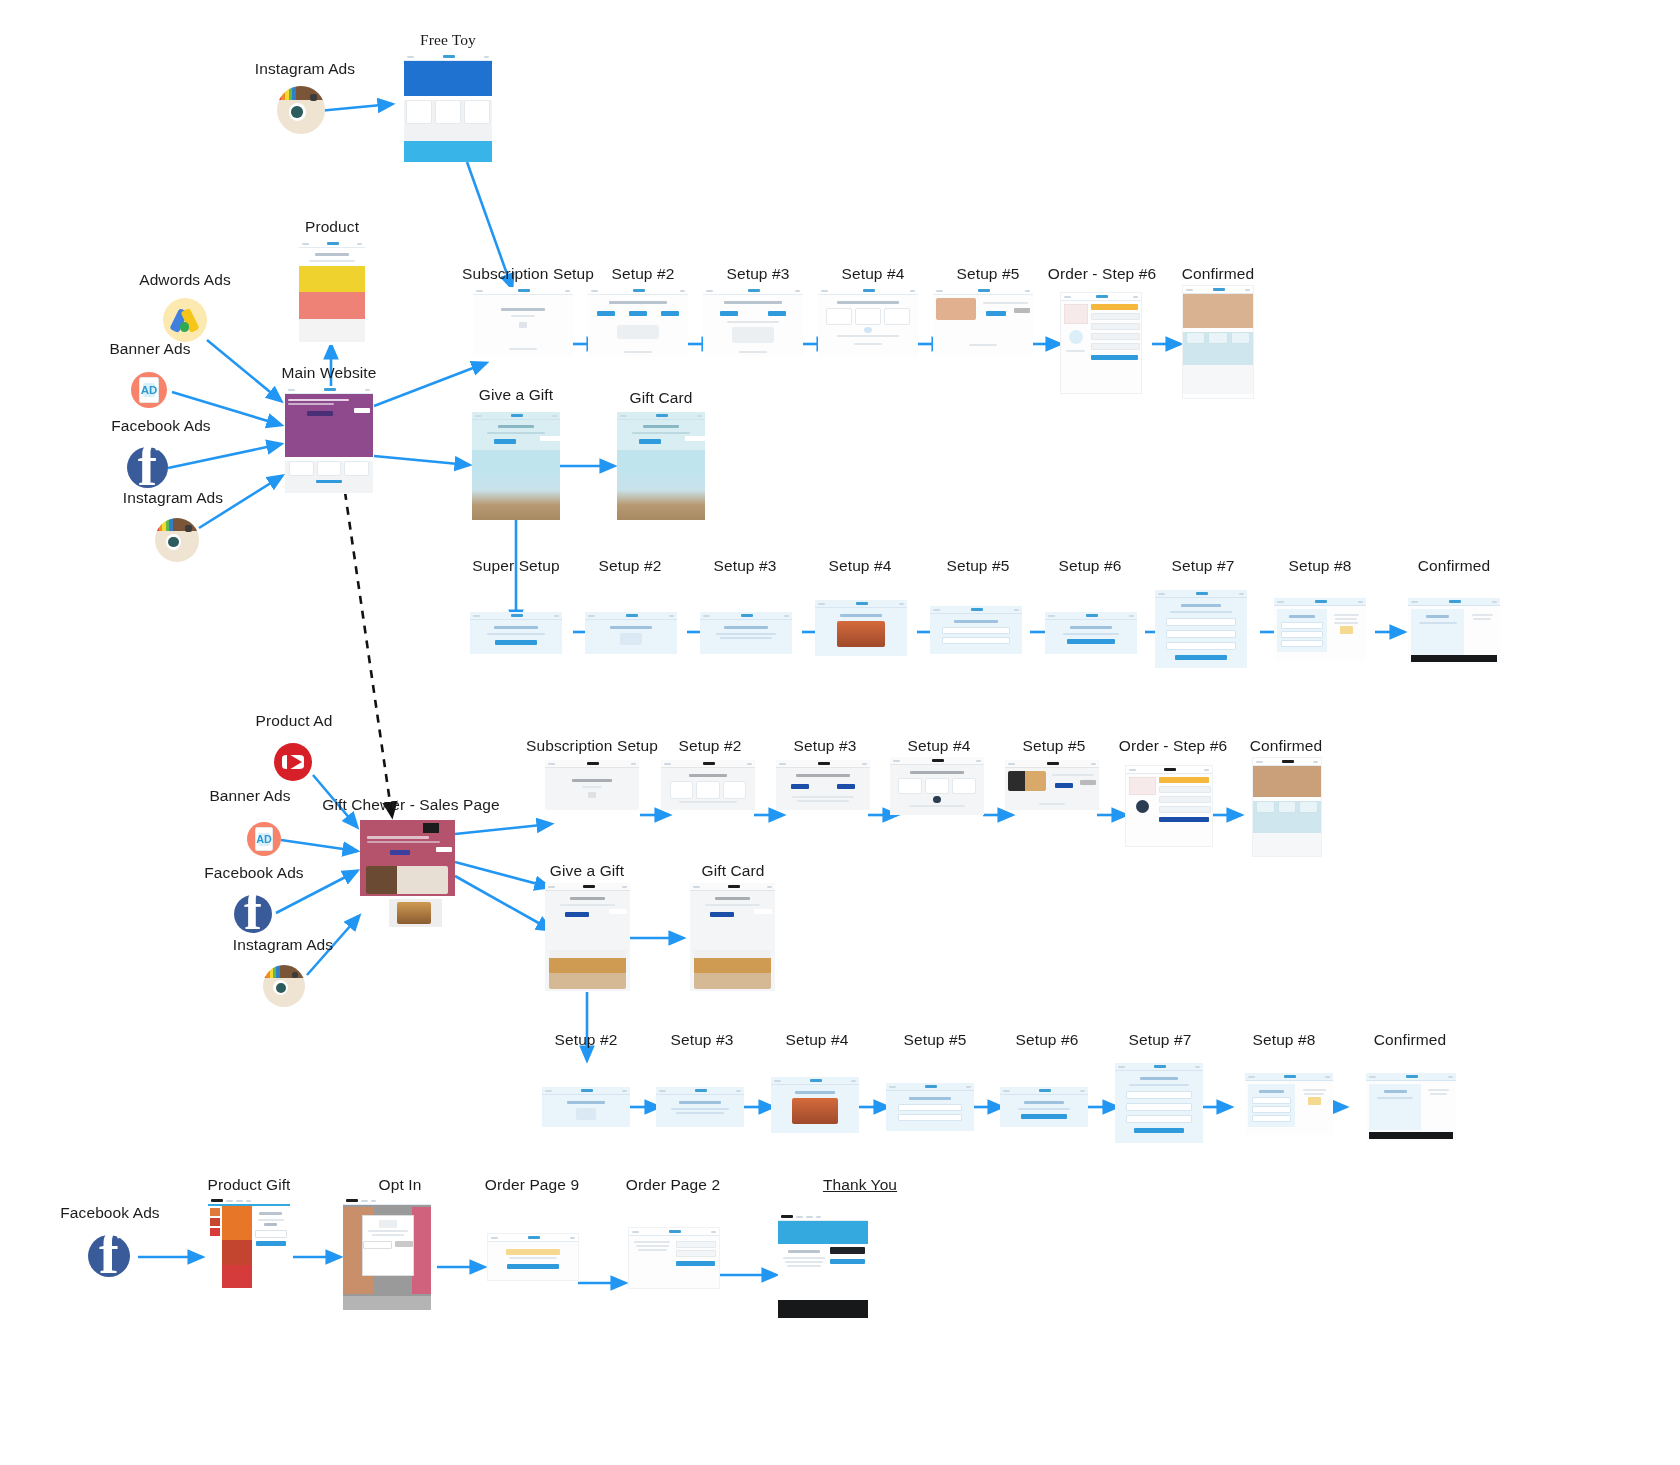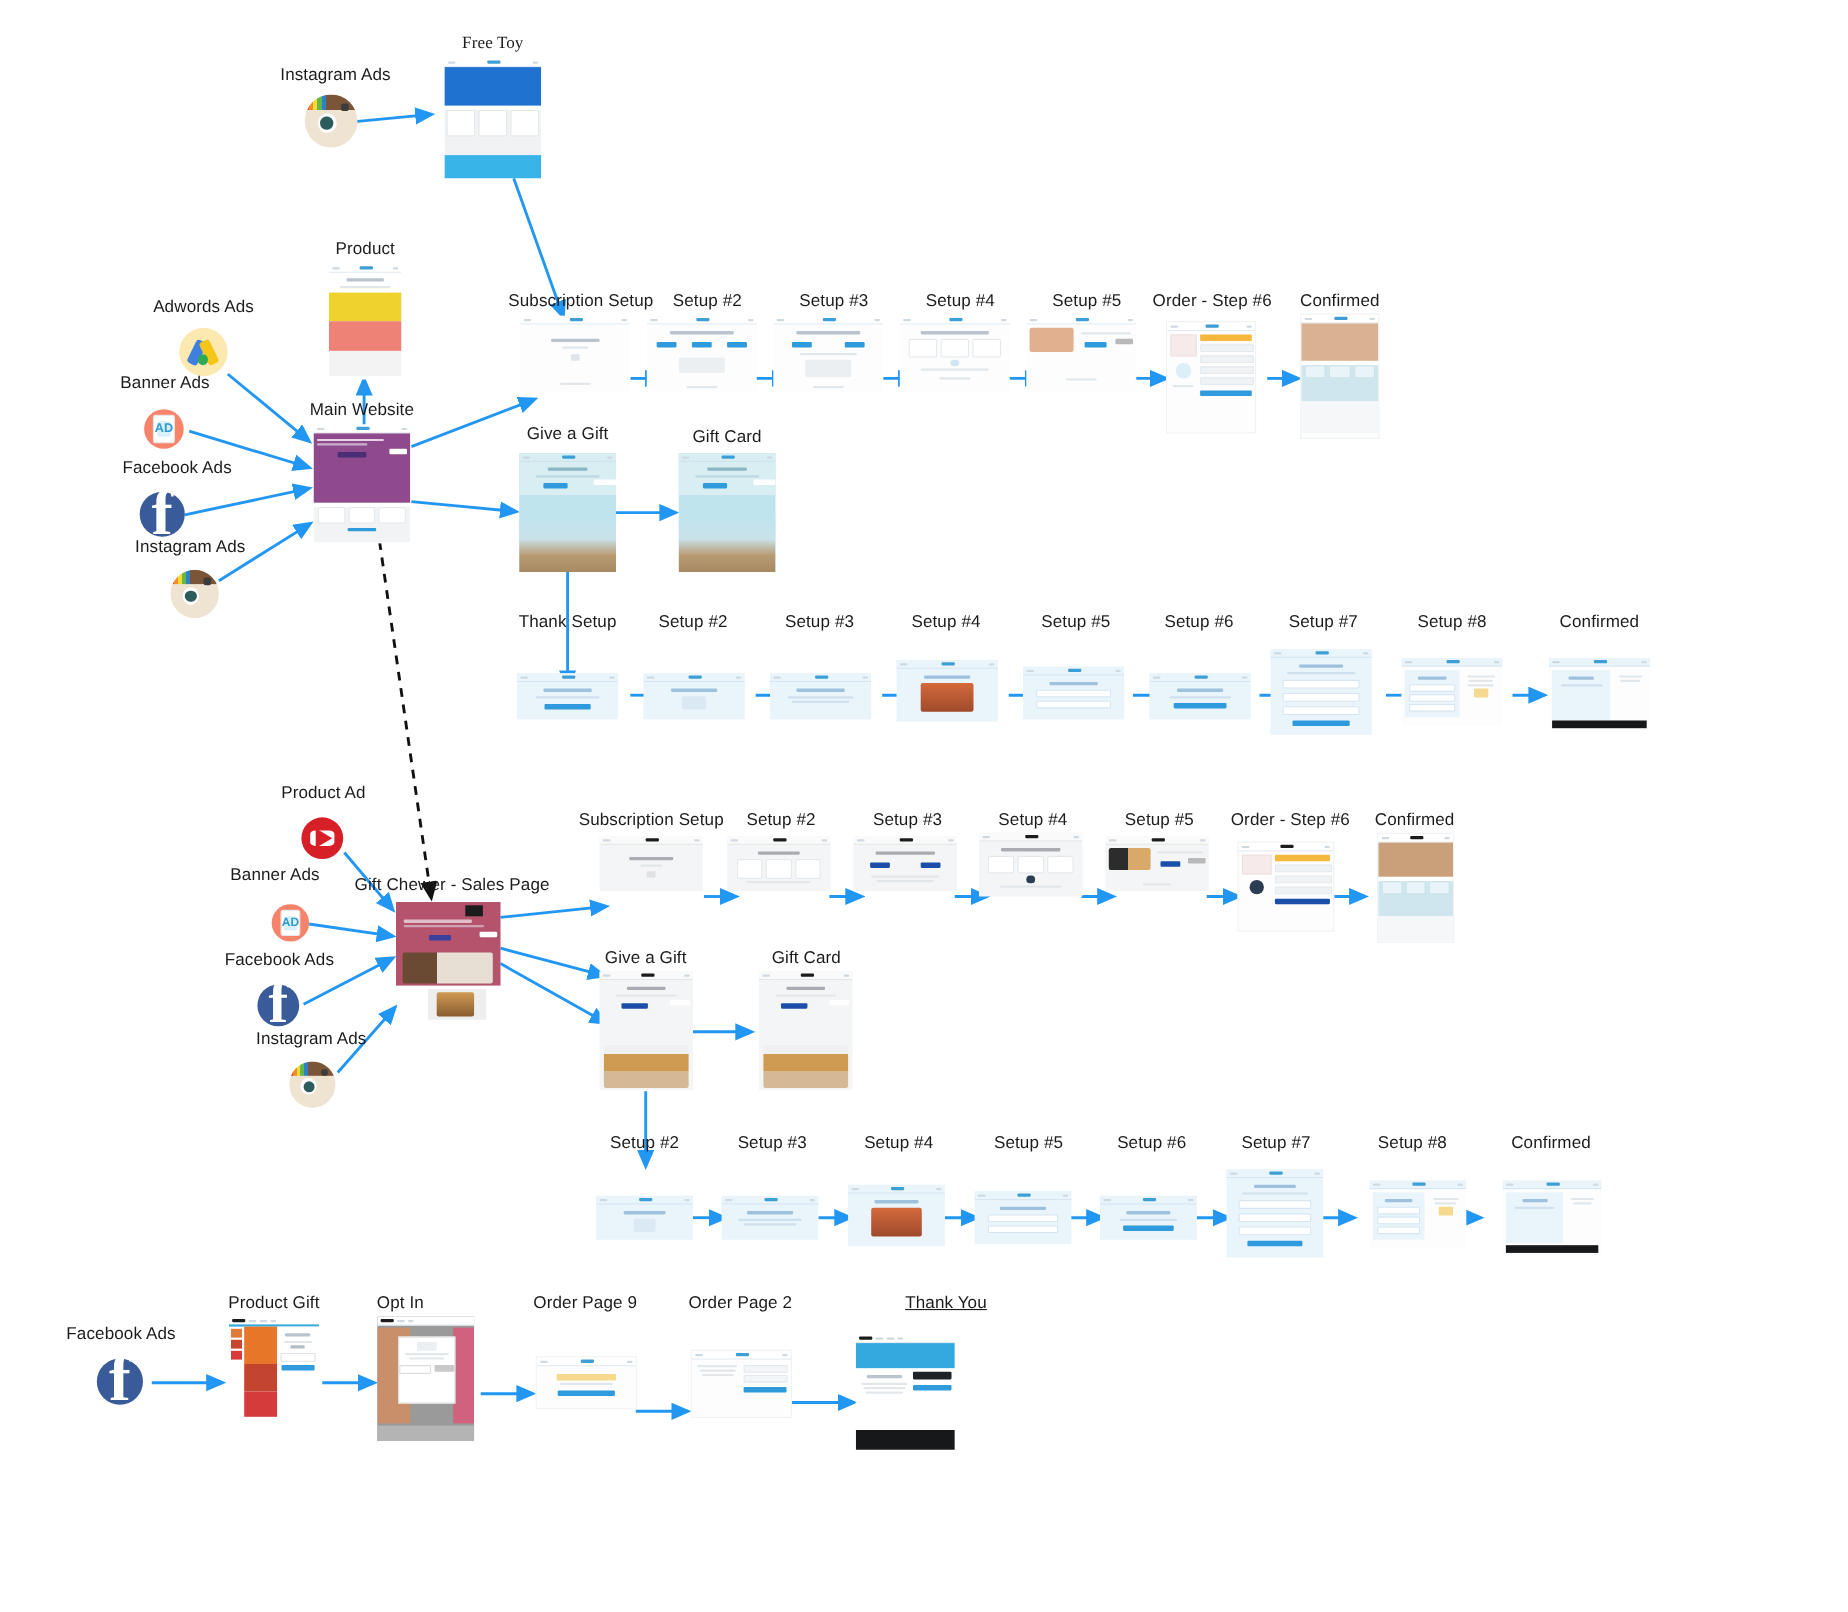--- a/index.html
+++ b/index.html
@@ -496,21 +496,21 @@
       <div class="h" style="width:42%;background:#8ab7c4"></div>
       <div class="ln" style="width:66%;background:#bcd9e1"></div>
       <div style="display:flex;gap:3px;justify-content:center;margin-top:2px;">
           <span class="btnb" style="width:22px"></span>
           <span class="btng" style="background:#fff;width:20px"></span>
         </div>
     </div>
     <div style="position:absolute;left:0;right:0;bottom:0;height:46%;background:linear-gradient(180deg,#bfe4ee 0%,#c9e2ea 40%,#b89a72 70%,#a88a62 100%);"></div>
   </div>
 
-  <div class="lbl" style="left:516px;top:557px;">Thank Setup</div>
+  <div class="lbl" style="left:516px;top:557px;">Super Setup</div>
   <div class="lbl" style="left:630px;top:557px;">Setup #2</div>
   <div class="lbl" style="left:745px;top:557px;">Setup #3</div>
   <div class="lbl" style="left:860px;top:557px;">Setup #4</div>
   <div class="lbl" style="left:978px;top:557px;">Setup #5</div>
   <div class="lbl" style="left:1090px;top:557px;">Setup #6</div>
   <div class="lbl" style="left:1203px;top:557px;">Setup #7</div>
   <div class="lbl" style="left:1320px;top:557px;">Setup #8</div>
   <div class="lbl" style="left:1454px;top:557px;">Confirmed</div>
 
   <div class="mock lightblue" style="left:470px;top:612px;width:92px;height:42px;">
@@ -977,21 +977,21 @@
         <div class="ln" style="width:72%"></div>
       </div>
     </div>
     <div style="position:absolute;left:3px;right:3px;bottom:2px;height:7px;background:#16181a;"></div>
   </div>
 
   <div class="lbl" style="left:110px;top:1204px;">Facebook Ads</div>
   <div class="ico fb" style="left:88px;top:1235px;width:42px;height:42px;font-size:42px;"></div>
 
   <div class="lbl" style="left:249px;top:1176px;">Product Gift</div>
-  <div class="lbl" style="left:364px;top:1176px;">Opt In</div>
+  <div class="lbl" style="left:400px;top:1176px;">Opt In</div>
   <div class="lbl" style="left:532px;top:1176px;">Order Page 9</div>
   <div class="lbl" style="left:673px;top:1176px;">Order Page 2</div>
   <div class="lbl" style="left:860px;top:1176px;text-decoration:underline;">Thank You</div>
 
   <div class="mock prod" style="left:208px;top:1197px;width:82px;height:113px;">
     <div class="bar" style="border-bottom:2px solid #33a9e0">
         <i class="logo" style="background:#1c1c1c;margin:0"></i>
         <i class="s"></i>
         <i class="s"></i>
         <i class="t"></i>

